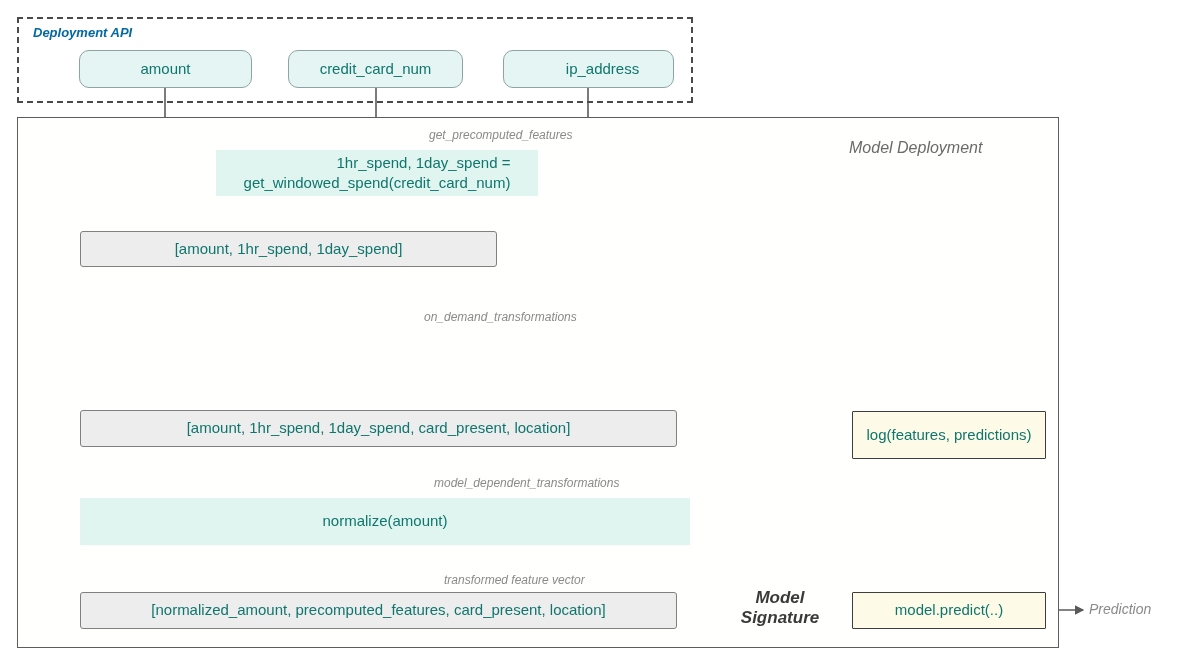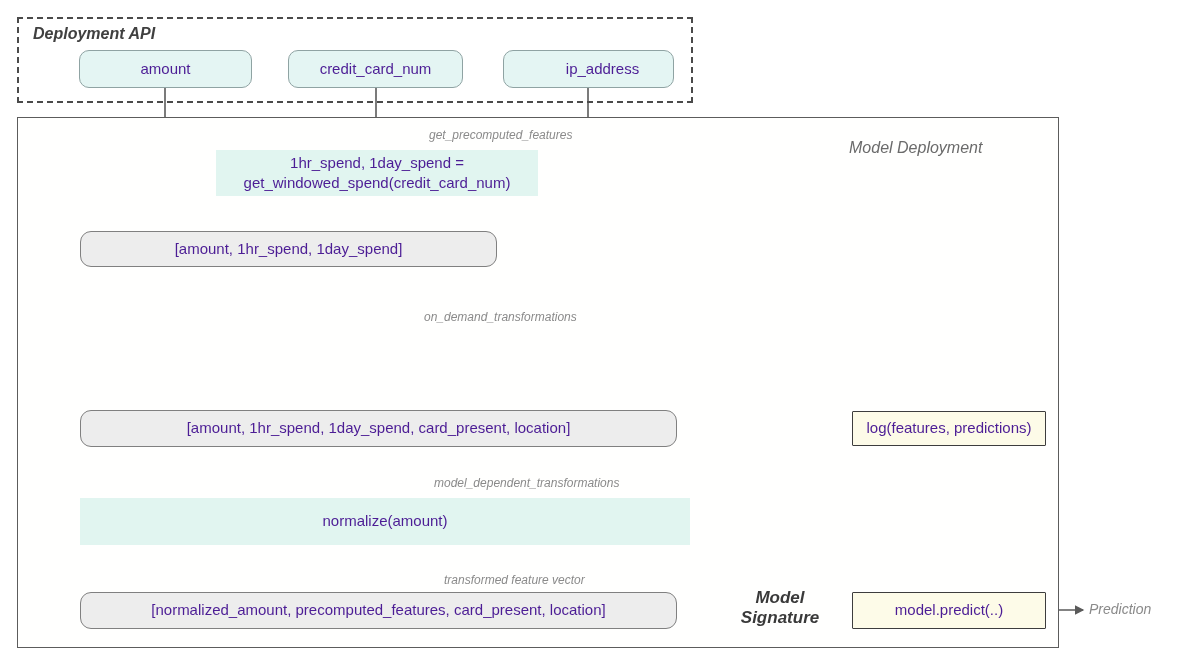--- a/index.html
+++ b/index.html
@@ -15,22 +15,22 @@
   .dashed-group{
     position:absolute;
     border:2px dashed #4a4a4a;
     box-sizing:border-box;
     background:transparent;
   }
   .group-title{
     position:absolute;
     font-style:italic;
     font-weight:bold;
-    color:#404040;
-    font-size:16px;
+    color:#0369a1;
+    font-size:13px;
     white-space:nowrap;
   }
   .solid-group{
     position:absolute;
     border:1.5px solid #5c5c5c;
     box-sizing:border-box;
     background:#fffffe;
   }
   .group-title-plain{
     position:absolute;
@@ -40,35 +40,35 @@
     white-space:nowrap;
   }
 
   
   .node{
     position:absolute;
     box-sizing:border-box;
     display:flex;
     align-items:center;
     justify-content:center;
-    text-align:center;
+    text-align:right;
     font-size:15px;
-    color:#4c1d95;
+    color:#0f766e;
     line-height:1.35;
     white-space:pre-line;
   }
   .pill{
     background:#e4f5f3;
     border:1.2px solid #8fa3a3;
     border-radius:10px;
   }
   .grey-box{
     background:#ededed;
     border:1.4px solid #808080;
-    border-radius:11px;
+    border-radius:3px;
   }
   .teal-plain{
     background:#e1f5f0;
     border:none;
   }
   .cream-box{
     background:#fdfbe8;
     border:1.8px solid #3d3d3d;
     border-radius:1px;
   }
@@ -170,21 +170,21 @@
 
   <div class="node grey-box" style="left:80px;top:231px;width:417px;height:36px;">[amount, 1hr_spend, 1day_spend]</div>
 
 
   <div class="node grey-box" style="left:80px;top:410px;width:597px;height:37px;">[amount, 1hr_spend, 1day_spend, card_present, location]</div>
 
   <div class="node teal-plain" style="left:80px;top:498px;width:610px;height:47px;">normalize(amount)</div>
 
   <div class="node grey-box" style="left:80px;top:592px;width:597px;height:37px;">[normalized_amount, precomputed_features, card_present, location]</div>
 
-  <div class="node cream-box" style="left:852px;top:411px;width:194px;height:35px;">log(features, predictions)</div>
+  <div class="node cream-box" style="left:852px;top:411px;width:194px;height:48px;">log(features, predictions)</div>
 
   <div class="node cream-box" style="left:852px;top:592px;width:194px;height:37px;">model.predict(..)</div>
 
   <div class="side-label" style="left:725px;top:588px;width:110px;">Model
 Signature</div>
 
   <div class="out-label" style="left:1089px;top:601px;">Prediction</div>
 
 </div>
 

